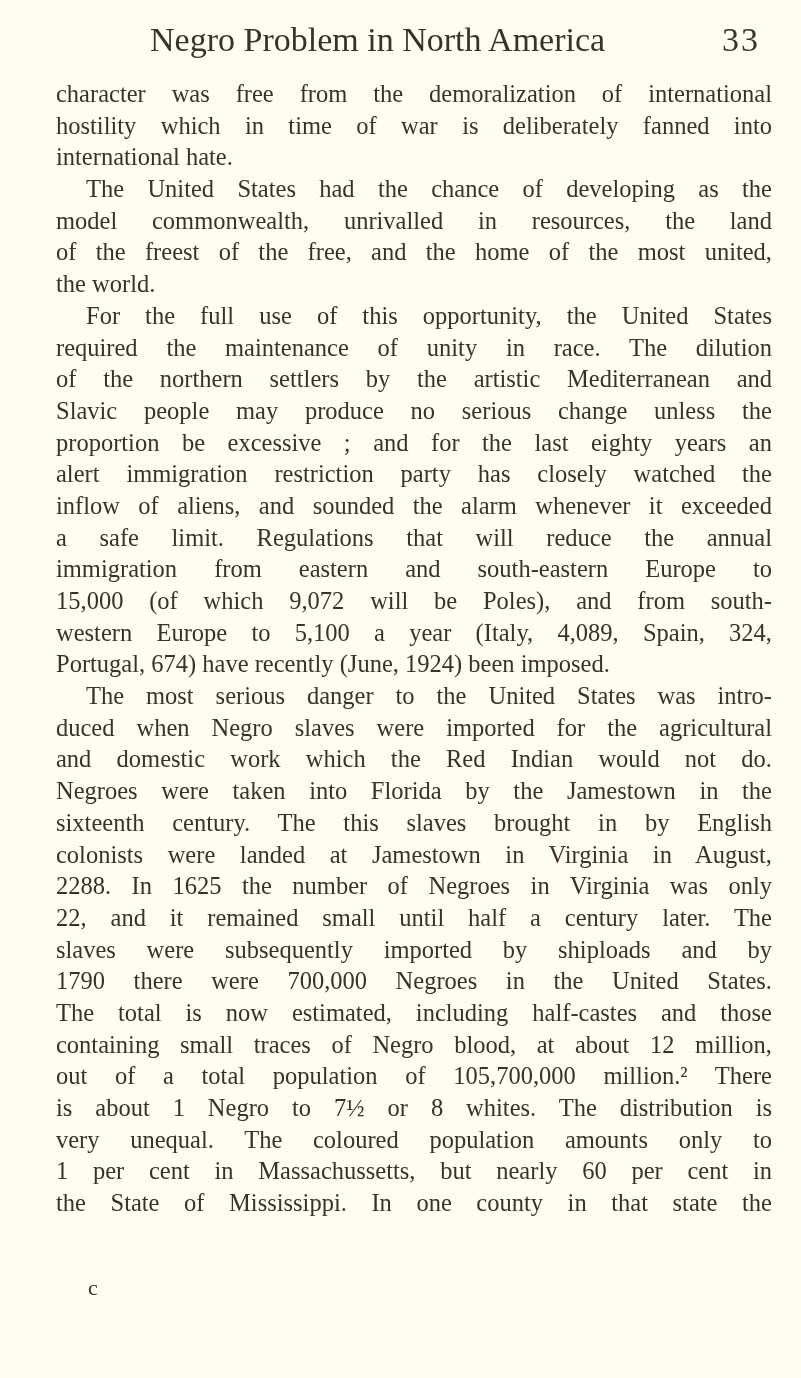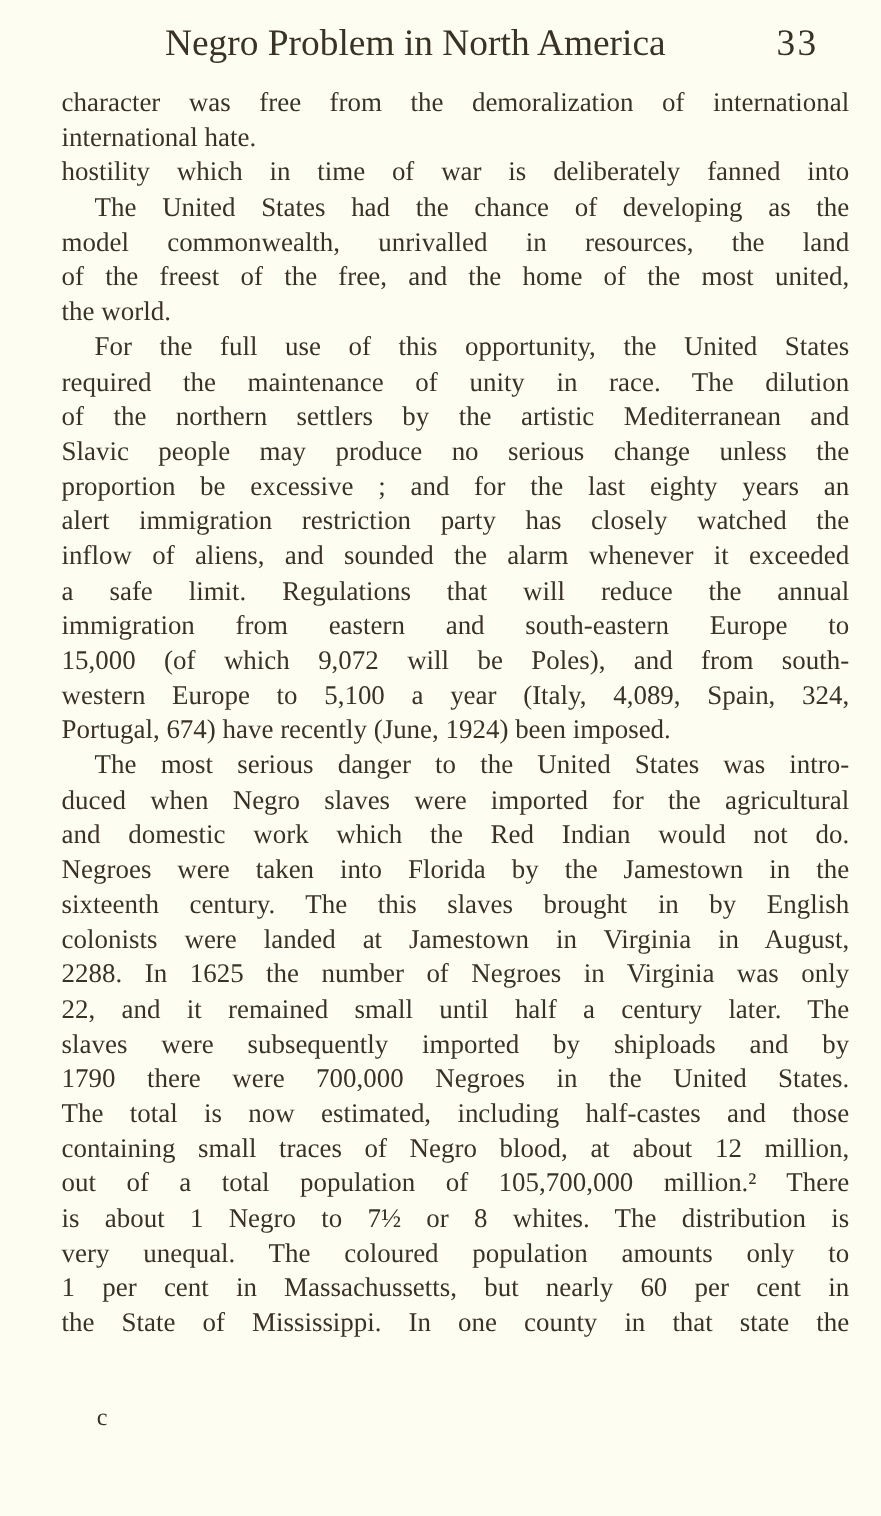--- a/index.html
+++ b/index.html
@@ -8,21 +8,21 @@
     background:#fdfdf1;
     color:#3b3226;
     font-family:"Liberation Serif", "DejaVu Serif", serif;
   }
   .page { position:relative; width:801px; height:1020px; }
   .running-head {
     position:absolute; top:20px; left:150px; width:620px;
     font-size:34px; line-height:40px; white-space:nowrap;
   }
   .running-head .title { display:inline-block; }
-  .running-head .pageno { position:absolute; left:556px; letter-spacing:2px; }
+  .running-head .pageno { position:absolute; left:572px; letter-spacing:2px; }
   .body-text {
     position:absolute; top:78px; left:28px; width:744px;
     font-size:24.5px; line-height:31.7px;
   }
   .line { display:block; white-space:nowrap; text-align:justify; text-align-last:justify; height:31.7px;margin-left:28px; }
   .line.last { text-align-last:left; }
   .line.indent { padding-left:30px; }
   .signature {
     position:absolute; top:1275px; left:88px; font-size:22px;
   }
@@ -31,22 +31,22 @@
 <body>
 
 <div class="page">
   <div class="running-head">
     <span class="title">Negro Problem in North America</span>
     <span class="pageno">33</span>
   </div>
 
   <div class="body-text" id="body-text">
       <span class="line">character was free from the demoralization of international</span>
+      <span class="line">hostility which in time of war is deliberately fanned into</span>
       <span class="line last">international hate.</span>
-      <span class="line">hostility which in time of war is deliberately fanned into</span>
       <span class="line indent">The United States had the chance of developing as the</span>
       <span class="line">model commonwealth, unrivalled in resources, the land</span>
       <span class="line">of the freest of the free, and the home of the most united,</span>
       <span class="line last">the world.</span>
       <span class="line indent">For the full use of this opportunity, the United States</span>
       <span class="line">required the maintenance of unity in race. The dilution</span>
       <span class="line">of the northern settlers by the artistic Mediterranean and</span>
       <span class="line">Slavic people may produce no serious change unless the</span>
       <span class="line">proportion be excessive ; and for the last eighty years an</span>
       <span class="line">alert immigration restriction party has closely watched the</span>

